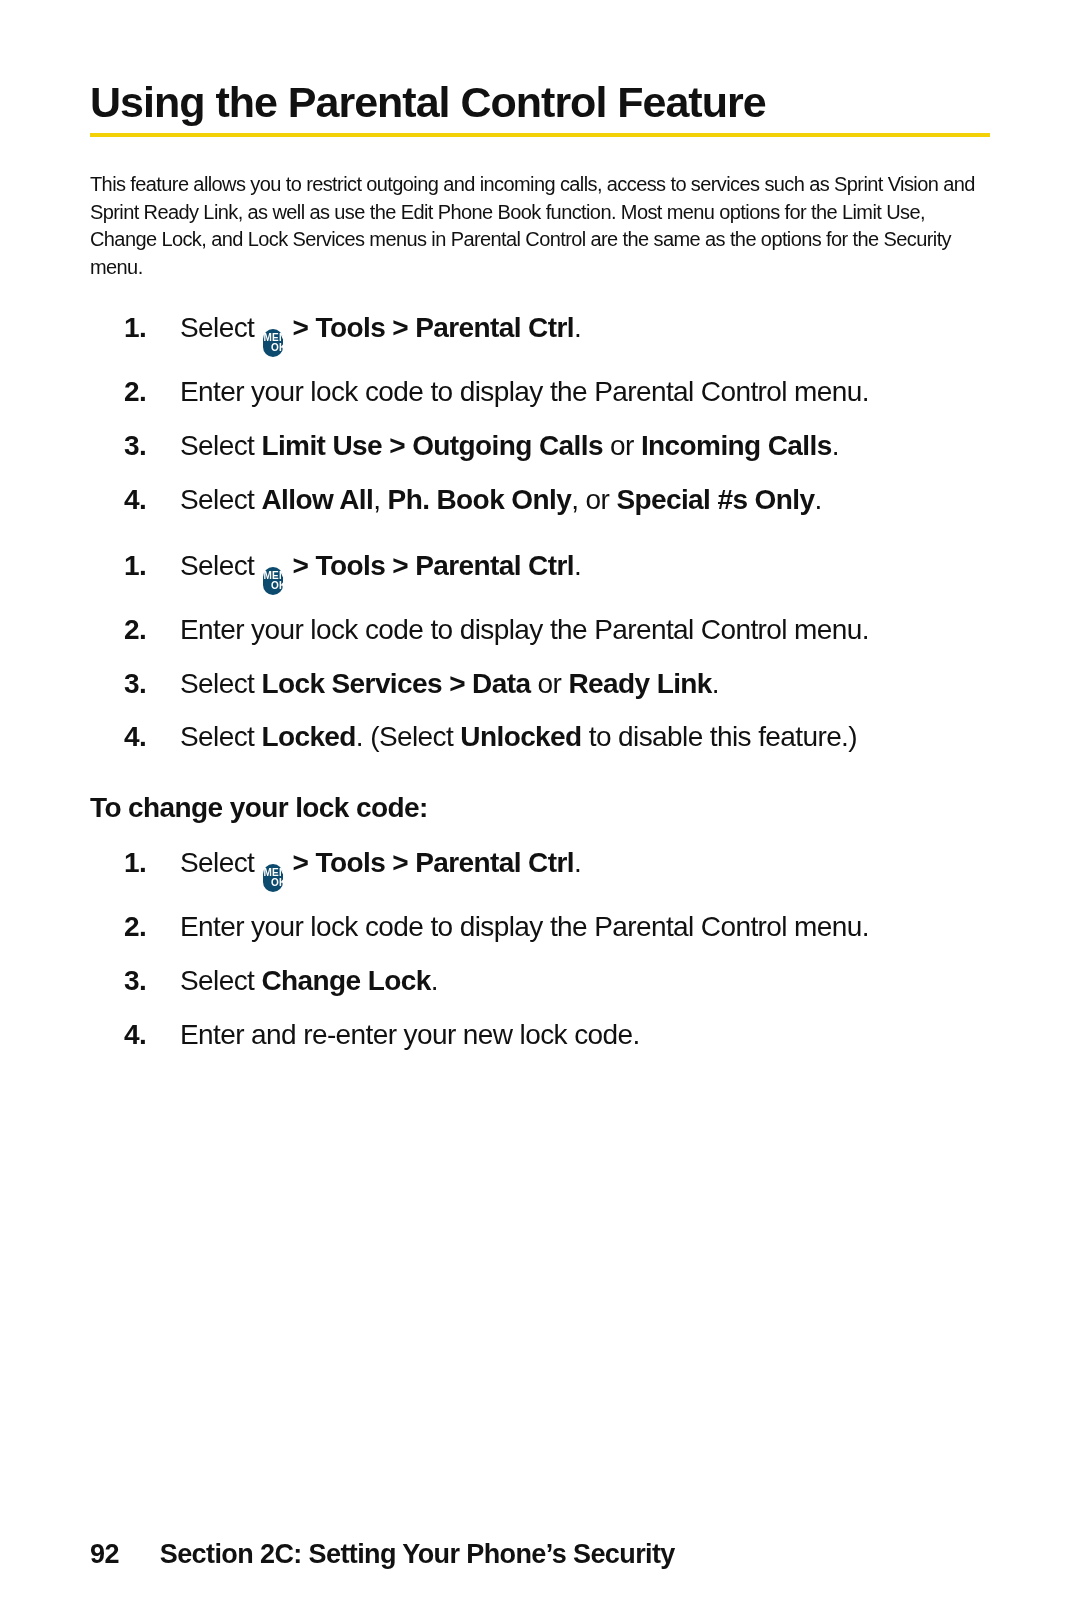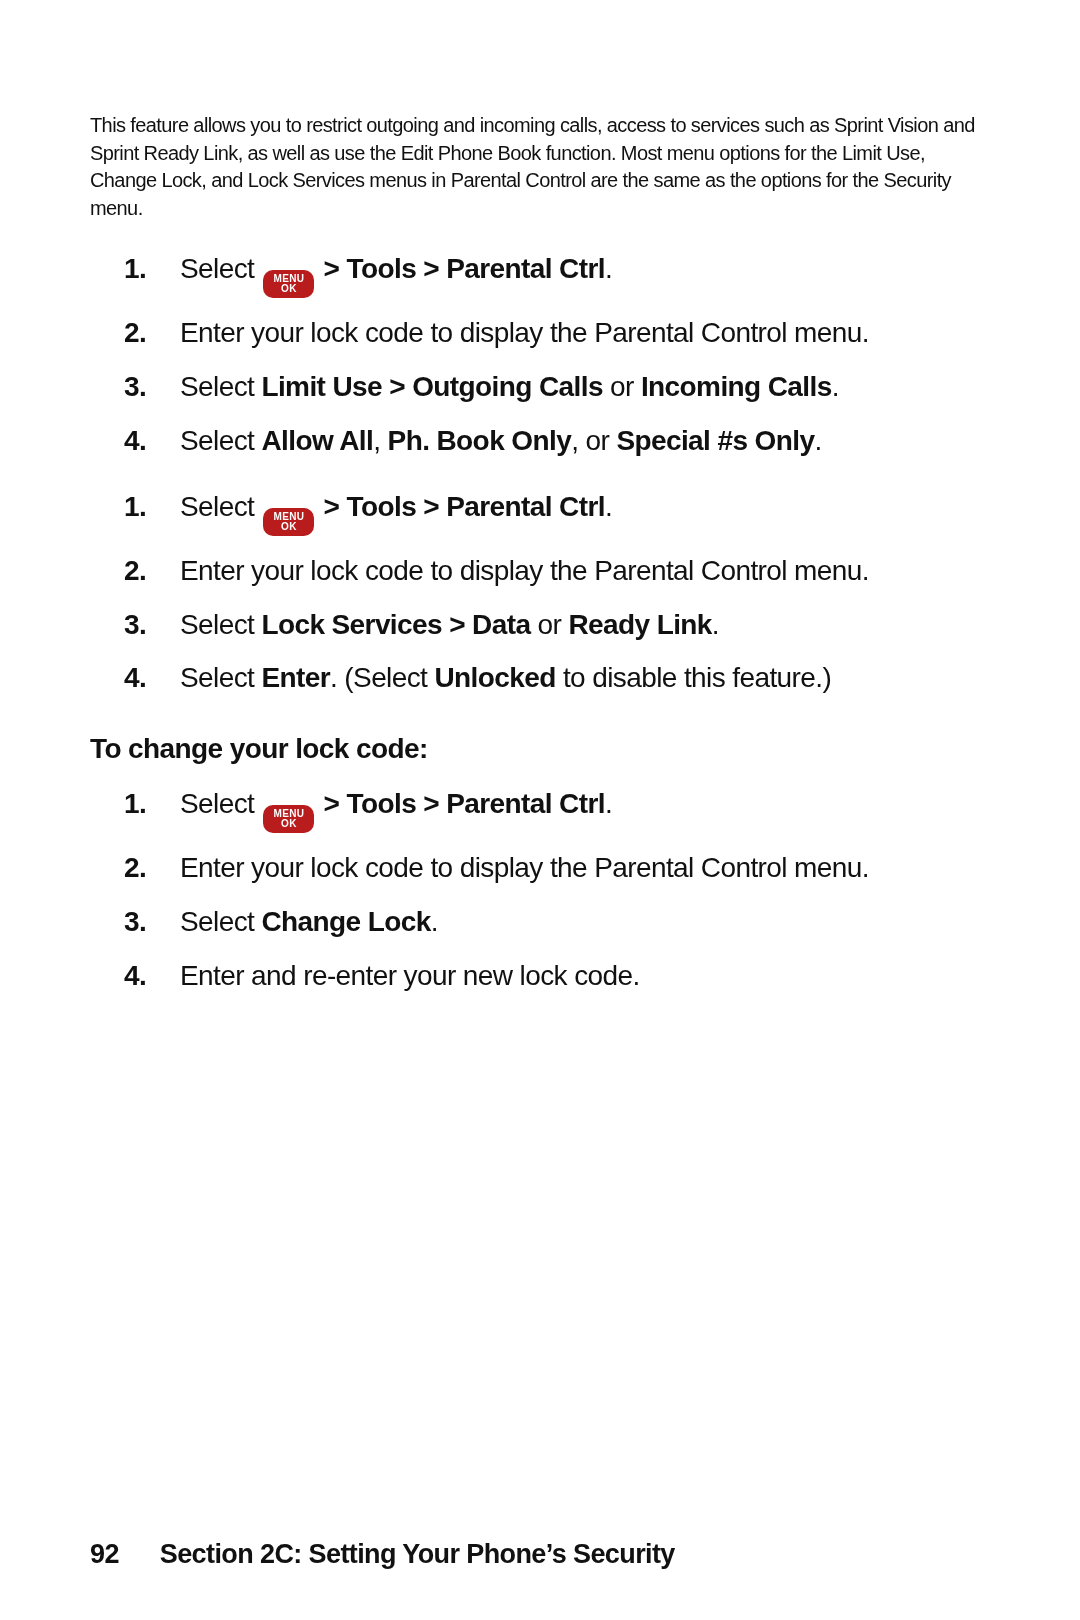--- a/index.html
+++ b/index.html
@@ -56,24 +56,23 @@
     content: counter(step) ".";
     position: absolute;
     left: 34px;
     top: 8px;
     font-weight: 700;
   }
   .bold { font-weight: 700; }
   .menu-icon {
     display: inline-flex;
     align-items: center;
-    justify-content: center;
-    width: 51px;
+    width: 20px;
     height: 28px;
-    background: #b91c1c;
+    background: #0c4a6e;
     border-radius: 10px;
     color: #fff;
     vertical-align: -4px;
     margin: 0 2px;
   }
   .menu-icon .mi-inner {
     font-size: 10px;
     line-height: 10px;
     font-weight: 700;
     text-align: center;
@@ -87,39 +86,40 @@
     font-weight: 700;
     letter-spacing: -0.6px;
   }
   .footer .pgnum { margin-right: 34px; }
 </style>
 </head>
 <body>
 
 <div class="page">
 
+  <h1 class="title">Using the Parental Control Feature</h1>
 
   <p class="intro">This feature allows you to restrict outgoing and incoming calls, access to services such as Sprint Vision and Sprint Ready Link, as well as use the Edit Phone Book function. Most menu options for the Limit Use, Change Lock, and Lock Services menus in Parental Control are the same as the options for the Security menu.</p>
 
   <div id="sections-host">
       <ol class="steps">
         <li><span>Select </span><span class="menu-icon">
             <span class="mi-inner">MENU<br>OK</span>
           </span><span class="bold"> &gt; Tools &gt; Parental Ctrl</span><span>.</span></li>
         <li><span>Enter your lock code to display the Parental Control menu.</span></li>
         <li><span>Select </span><span class="bold">Limit Use &gt; Outgoing Calls</span><span> or </span><span class="bold">Incoming Calls</span><span>.</span></li>
         <li><span>Select </span><span class="bold">Allow All</span><span>, </span><span class="bold">Ph. Book Only</span><span>, or </span><span class="bold">Special #s Only</span><span>.</span></li>
       </ol>
       <ol class="steps">
         <li><span>Select </span><span class="menu-icon">
             <span class="mi-inner">MENU<br>OK</span>
           </span><span class="bold"> &gt; Tools &gt; Parental Ctrl</span><span>.</span></li>
         <li><span>Enter your lock code to display the Parental Control menu.</span></li>
         <li><span>Select </span><span class="bold">Lock Services &gt; Data</span><span> or </span><span class="bold">Ready Link</span><span>.</span></li>
-        <li><span>Select </span><span class="bold">Enter</span><span>. (Select </span><span class="bold">Unlocked</span><span> to disable this feature.)</span></li>
+        <li><span>Select </span><span class="bold">Locked</span><span>. (Select </span><span class="bold">Unlocked</span><span> to disable this feature.)</span></li>
       </ol>
       <div class="subhead">To change your lock code:</div>
       <ol class="steps">
         <li><span>Select </span><span class="menu-icon">
             <span class="mi-inner">MENU<br>OK</span>
           </span><span class="bold"> &gt; Tools &gt; Parental Ctrl</span><span>.</span></li>
         <li><span>Enter your lock code to display the Parental Control menu.</span></li>
         <li><span>Select </span><span class="bold">Change Lock</span><span>.</span></li>
         <li><span>Enter and re-enter your new lock code.</span></li>
       </ol>

